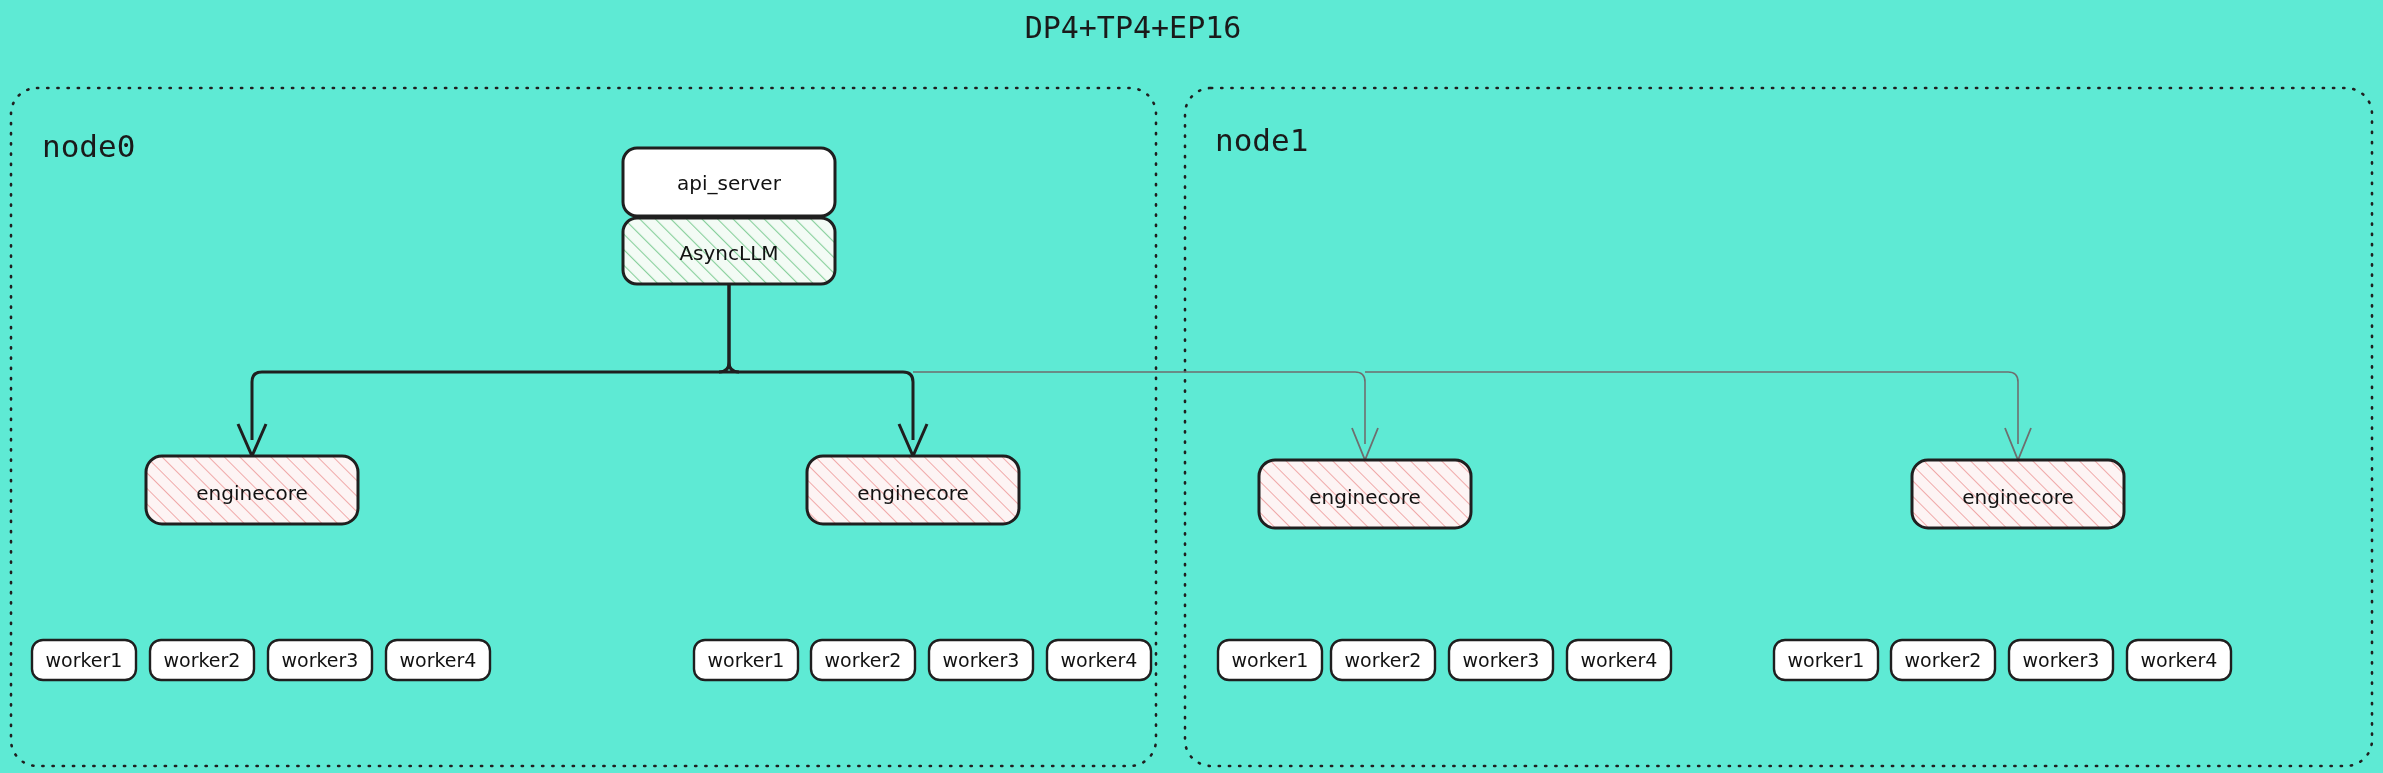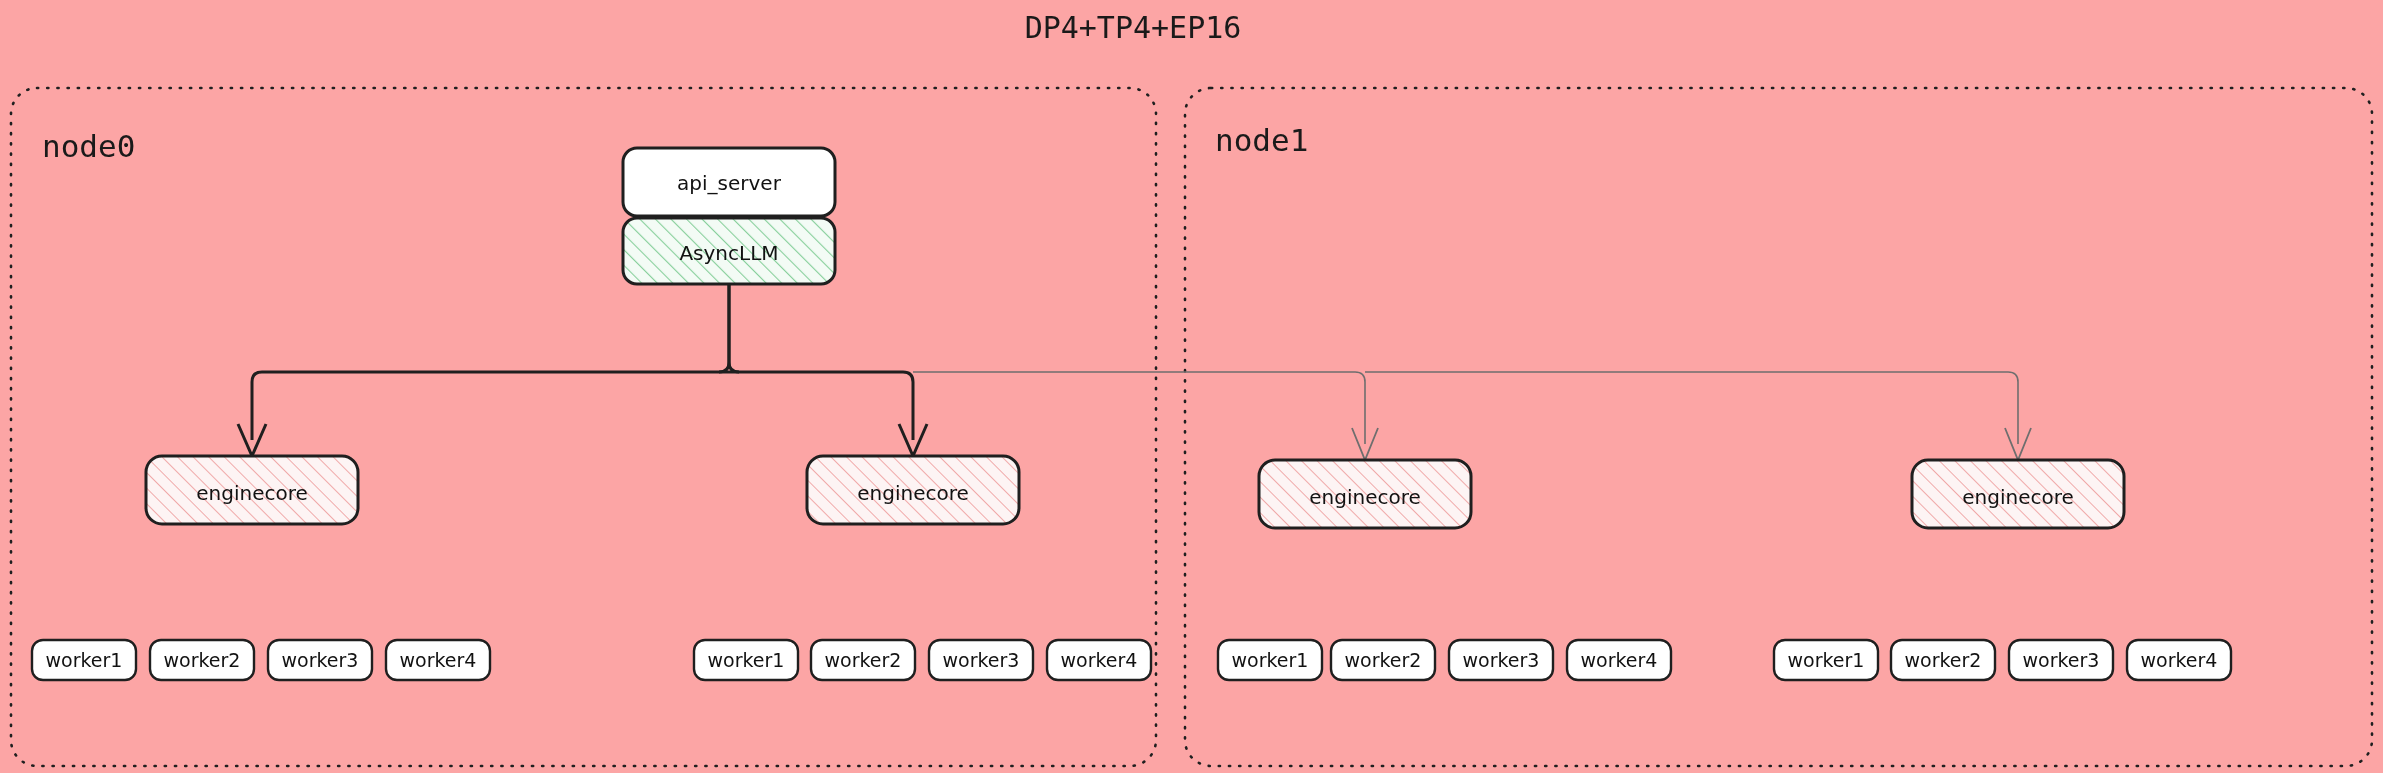--- a/index.html
+++ b/index.html
@@ -7,21 +7,21 @@
     padding: 0;
     background: #ffffff;
   }
   body {
     font-family: "DejaVu Sans", sans-serif;
   }
   #canvas {
     position: relative;
     width: 2383px;
     height: 773px;
-    background: #fca5a5;
+    background: #5eead4;
     overflow: hidden;
   }
   #diagram-svg {
     position: absolute;
     left: 0;
     top: 0;
     width: 2383px;
     height: 773px;
   }
   .title-text {

